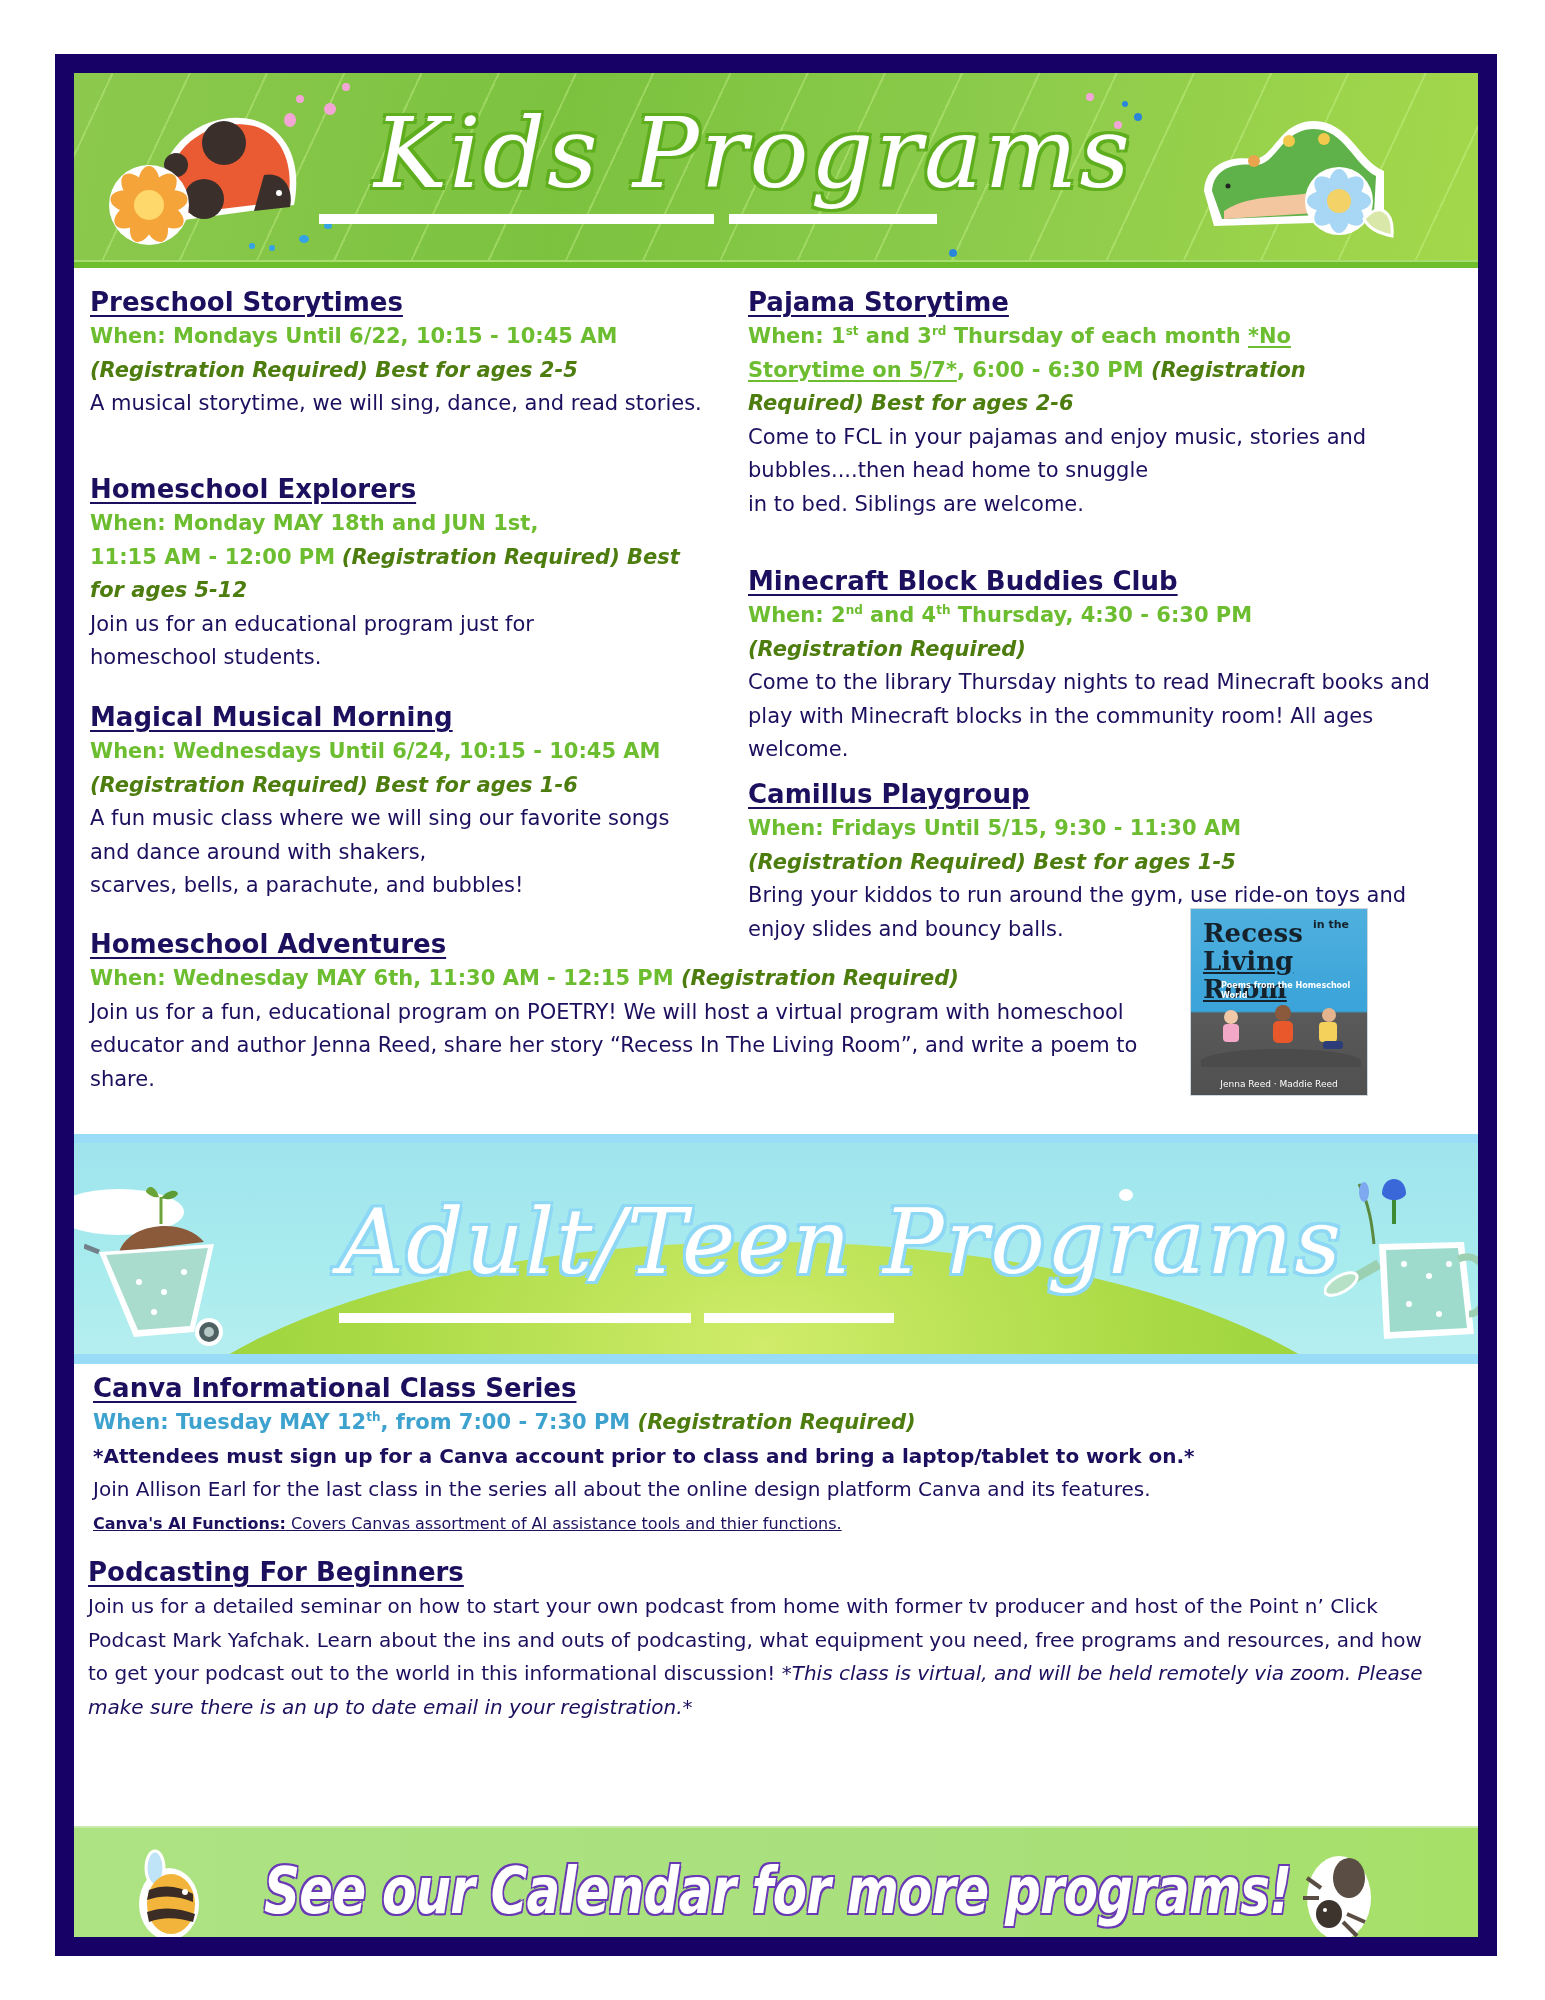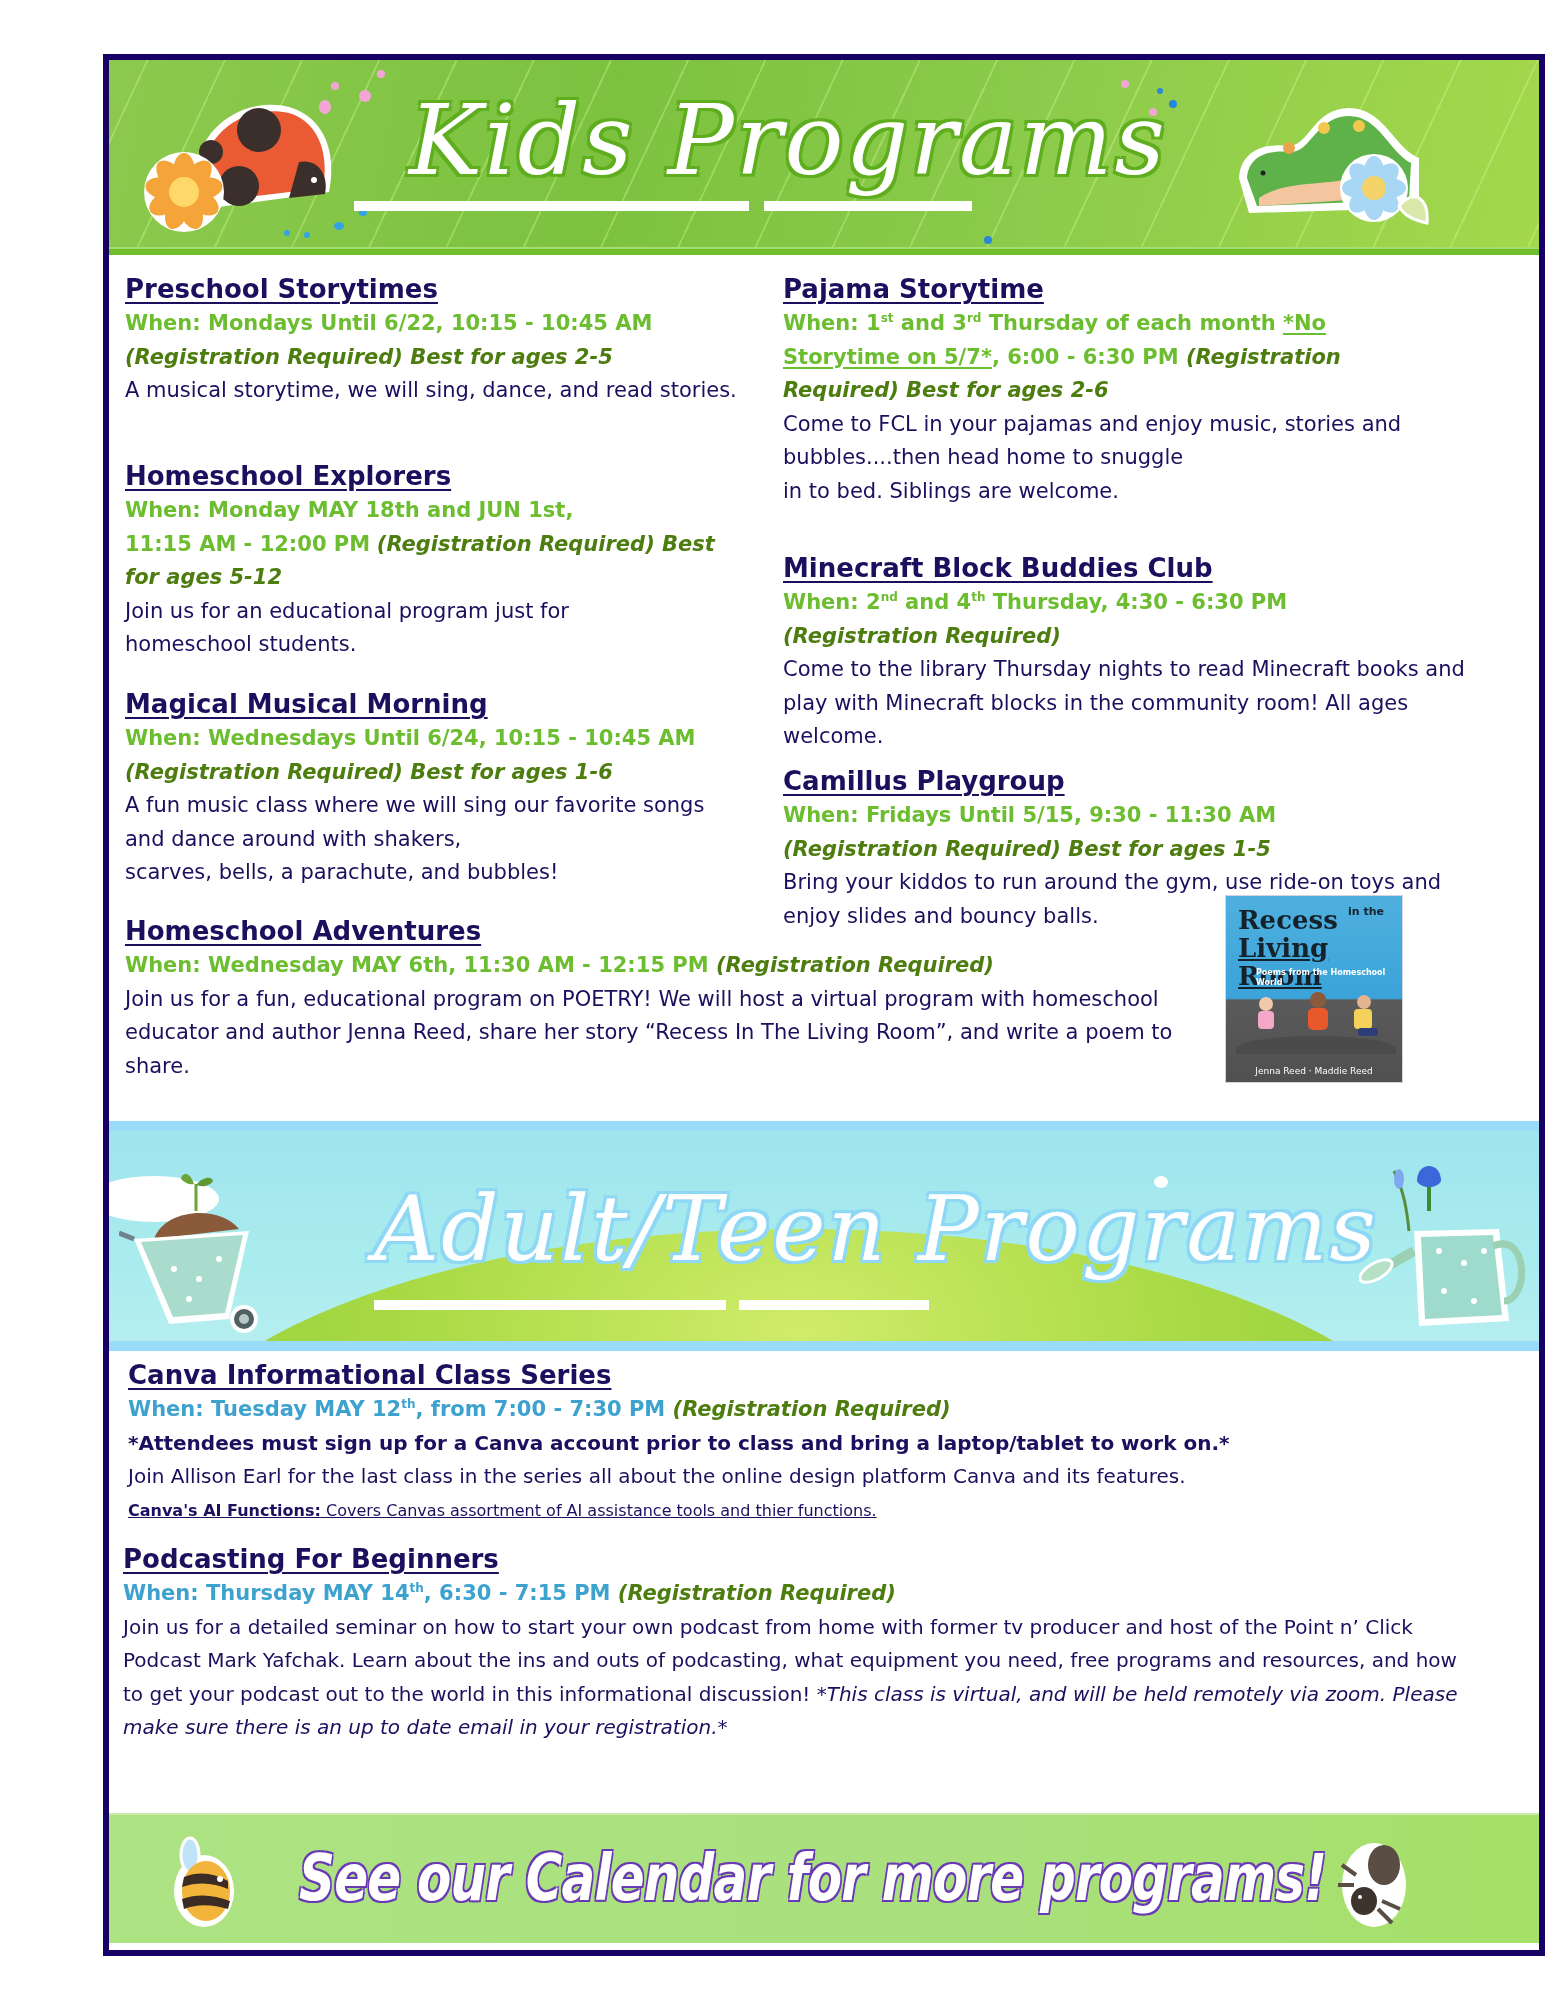--- a/index.html
+++ b/index.html
@@ -1,21 +1,21 @@
 <!DOCTYPE html>
 <html><head>
 <meta charset="utf-8">
 <style>
   * { box-sizing: border-box; margin: 0; padding: 0; }
   html, body { width: 1545px; height: 2000px; background: #ffffff; overflow: hidden; }
   body { position: relative; font-family: "DejaVu Sans", sans-serif; color: #1c0f5e; }
 
   .frame {
     position: absolute; left: 55px; top: 54px; width: 1442px; height: 1902px;
-    background: #170066; padding: 6px; margin-left: 48px;
+    background: #170066; padding: 19px;
   }
   .inner { position: relative; width: 100%; height: 100%; background: #ffffff; overflow: hidden; }
 
   
   .kids-banner {
     position: absolute; left: 0; top: 0; width: 100%; height: 195px;
     background: linear-gradient(100deg, #8cc94e 0%, #7cc23f 35%, #8ccb4b 65%, #a4d84b 100%);
     overflow: hidden;
   }
   .kids-banner .grass {
@@ -302,23 +302,20 @@
     </div>
     <div class="desc" style="font-size:20px;font-weight:bold;">*Attendees must sign up for a Canva account prior to class and bring a laptop/tablet to work on.*</div>
     <div class="desc" style="font-size:20px;">Join Allison Earl for the last class in the series all about the online design platform Canva and its features.</div>
     <div class="desc" style="font-size:16px;text-decoration:underline;">
       <span style="font-weight:bold;">Canva's AI Functions:</span><span> Covers Canvas assortment of AI assistance tools and thier functions.</span>
     </div>
   </div>
 
   <div class="program adult" style="left:14px;top:1481px;width:1380px;">
     <div class="title">Podcasting For Beginners</div>
-    <div>
-      <span class="when"><span>When: Thursday MAY 14</span><sup>th</sup><span>, 6:30 - 7:15 PM </span></span><span class="reg">(Registration Required)</span>
-    </div>
     <div class="desc" style="font-size:20px;width:1360px;">
       <span>Join us for a detailed seminar on how to start your own podcast from home with former tv producer and host of the Point n’ Click Podcast Mark Yafchak. Learn about the ins and outs of podcasting, what equipment you need, free programs and resources, and how to get your podcast out to the world in this informational discussion! </span><span style="font-style:italic;">*This class is virtual, and will be held remotely via zoom. Please make sure there is an up to date email in your registration.*</span>
     </div>
   </div>
 
   <div class="footer-banner">
     <svg style="position:absolute;left:55px;top:20px;" width="80" height="100" viewBox="0 0 80 100">
       <ellipse cx="40" cy="56" rx="30" ry="36" fill="#ffffff"></ellipse>
       <ellipse cx="26" cy="20" rx="9" ry="17" fill="#bfe3f7" stroke="#ffffff" stroke-width="3"></ellipse>
       <ellipse cx="42" cy="56" rx="24" ry="30" fill="#f2b43a"></ellipse>

